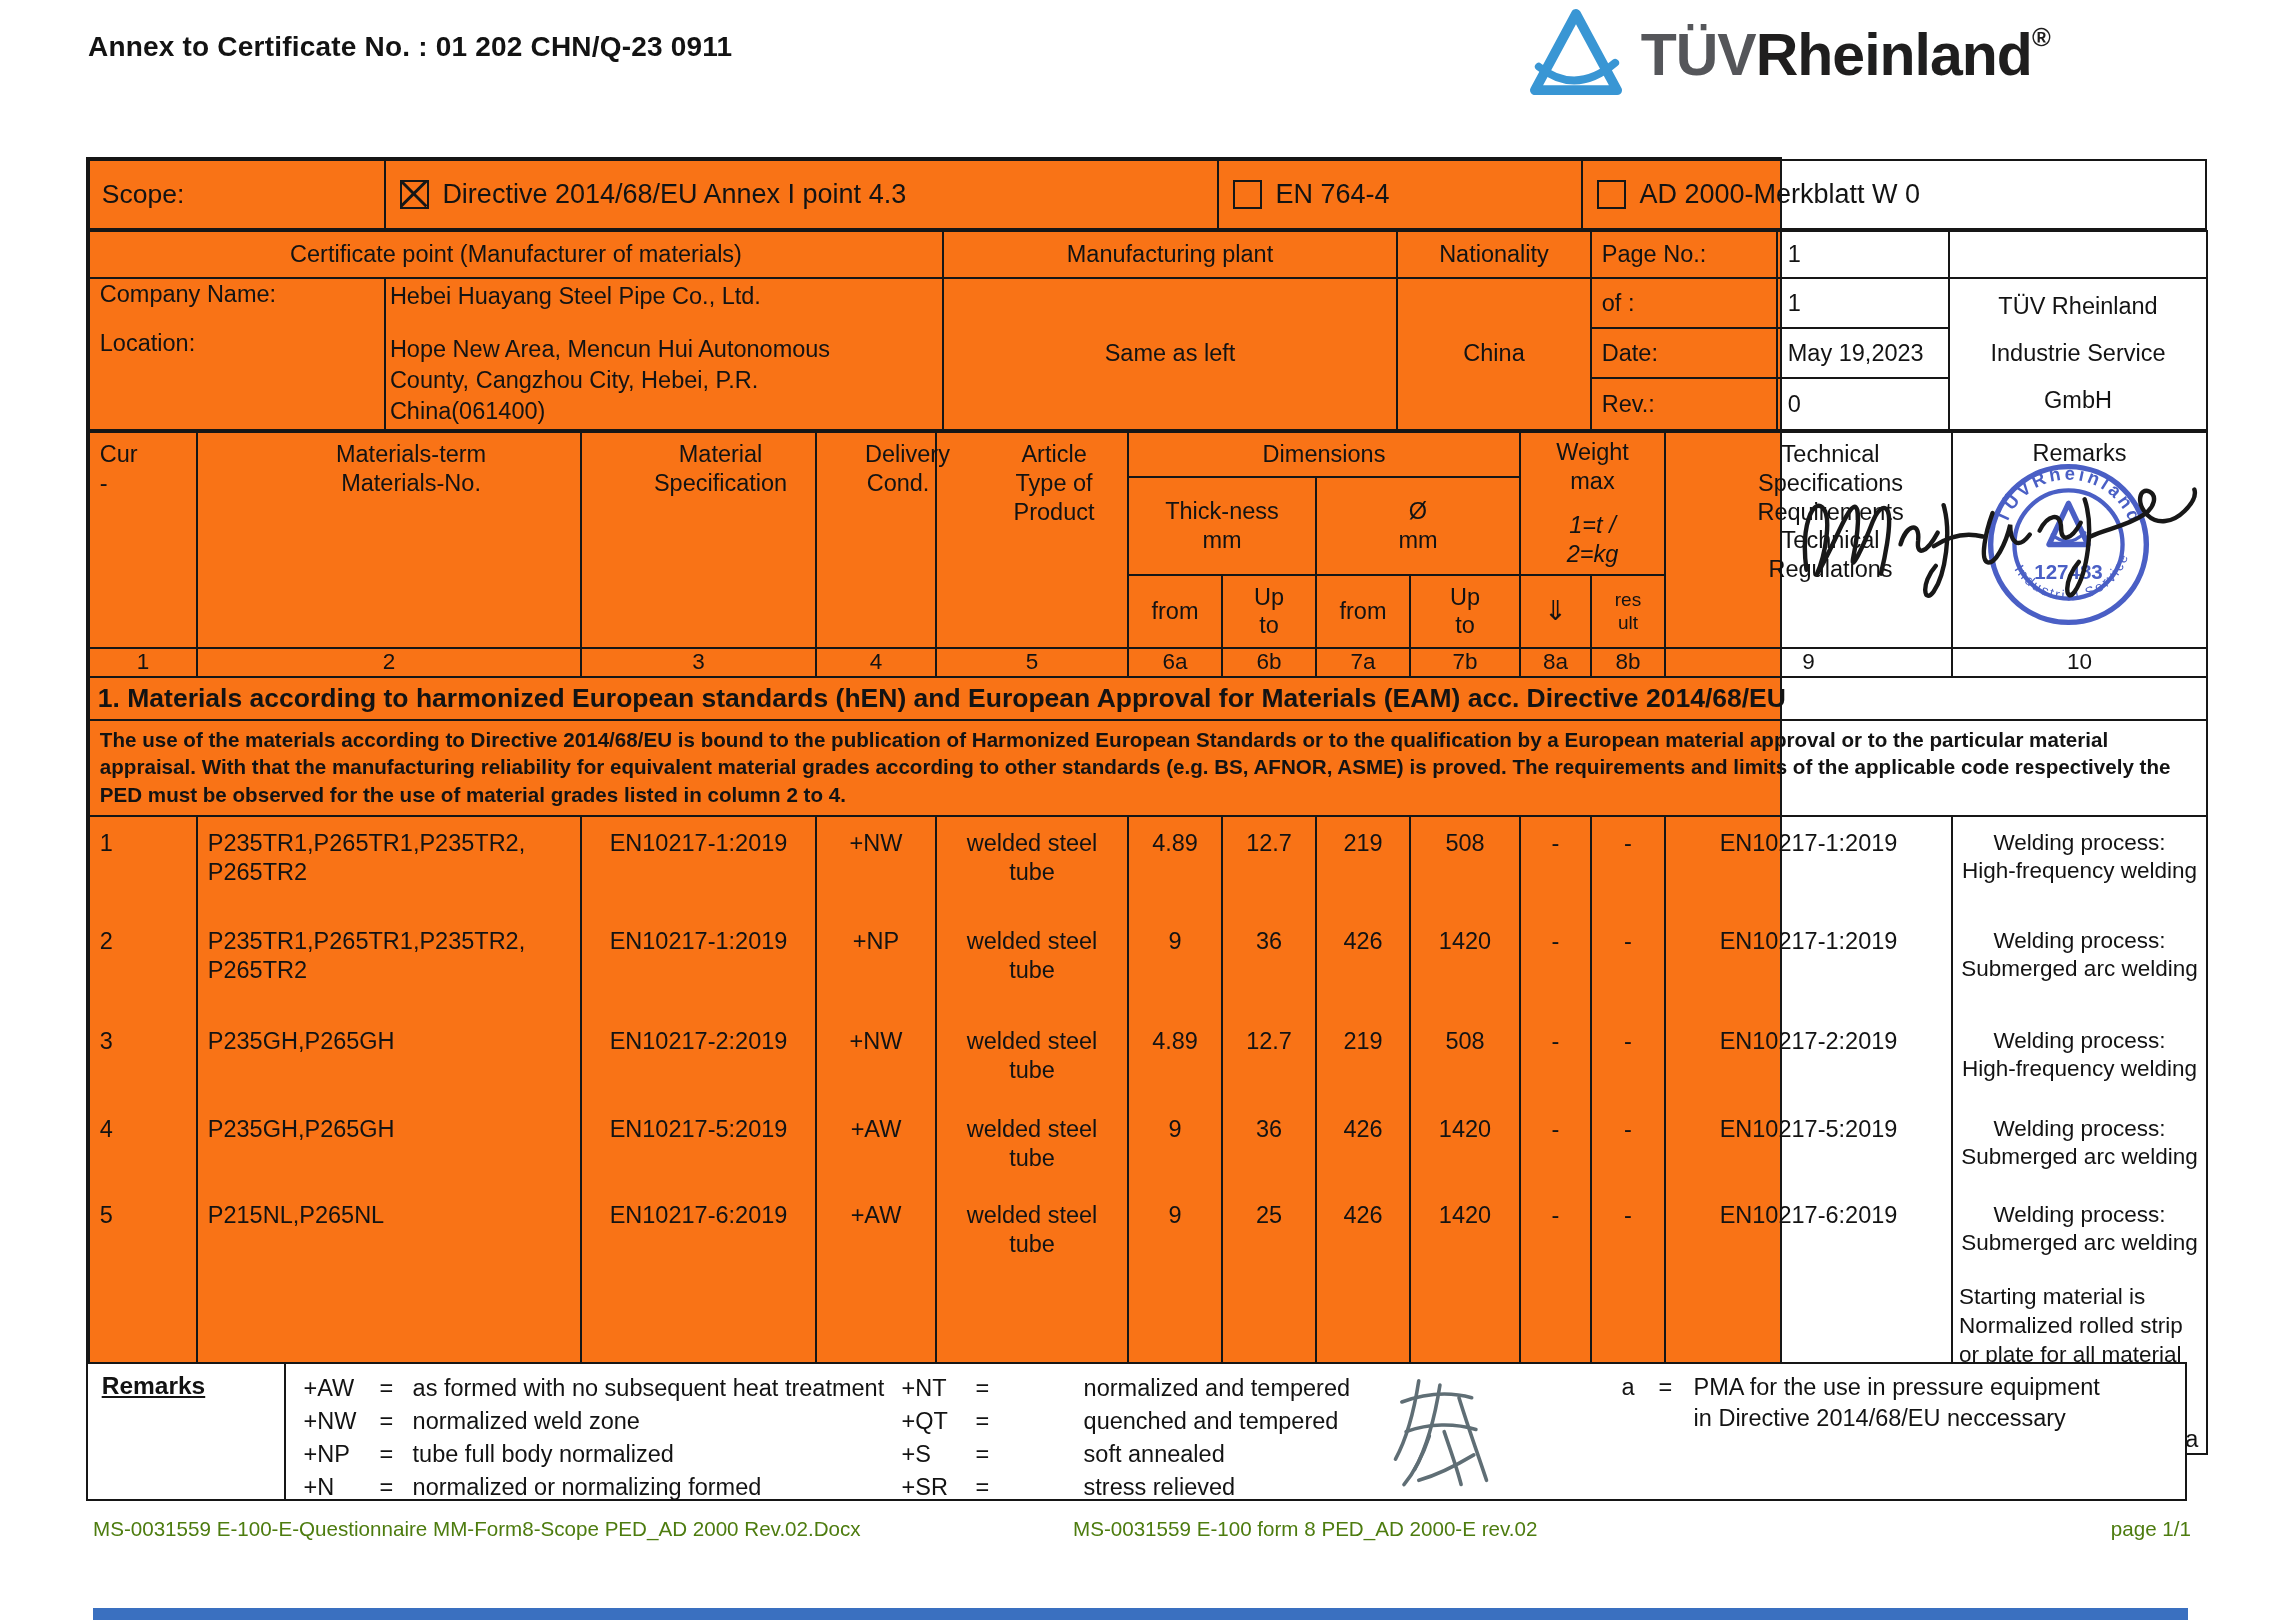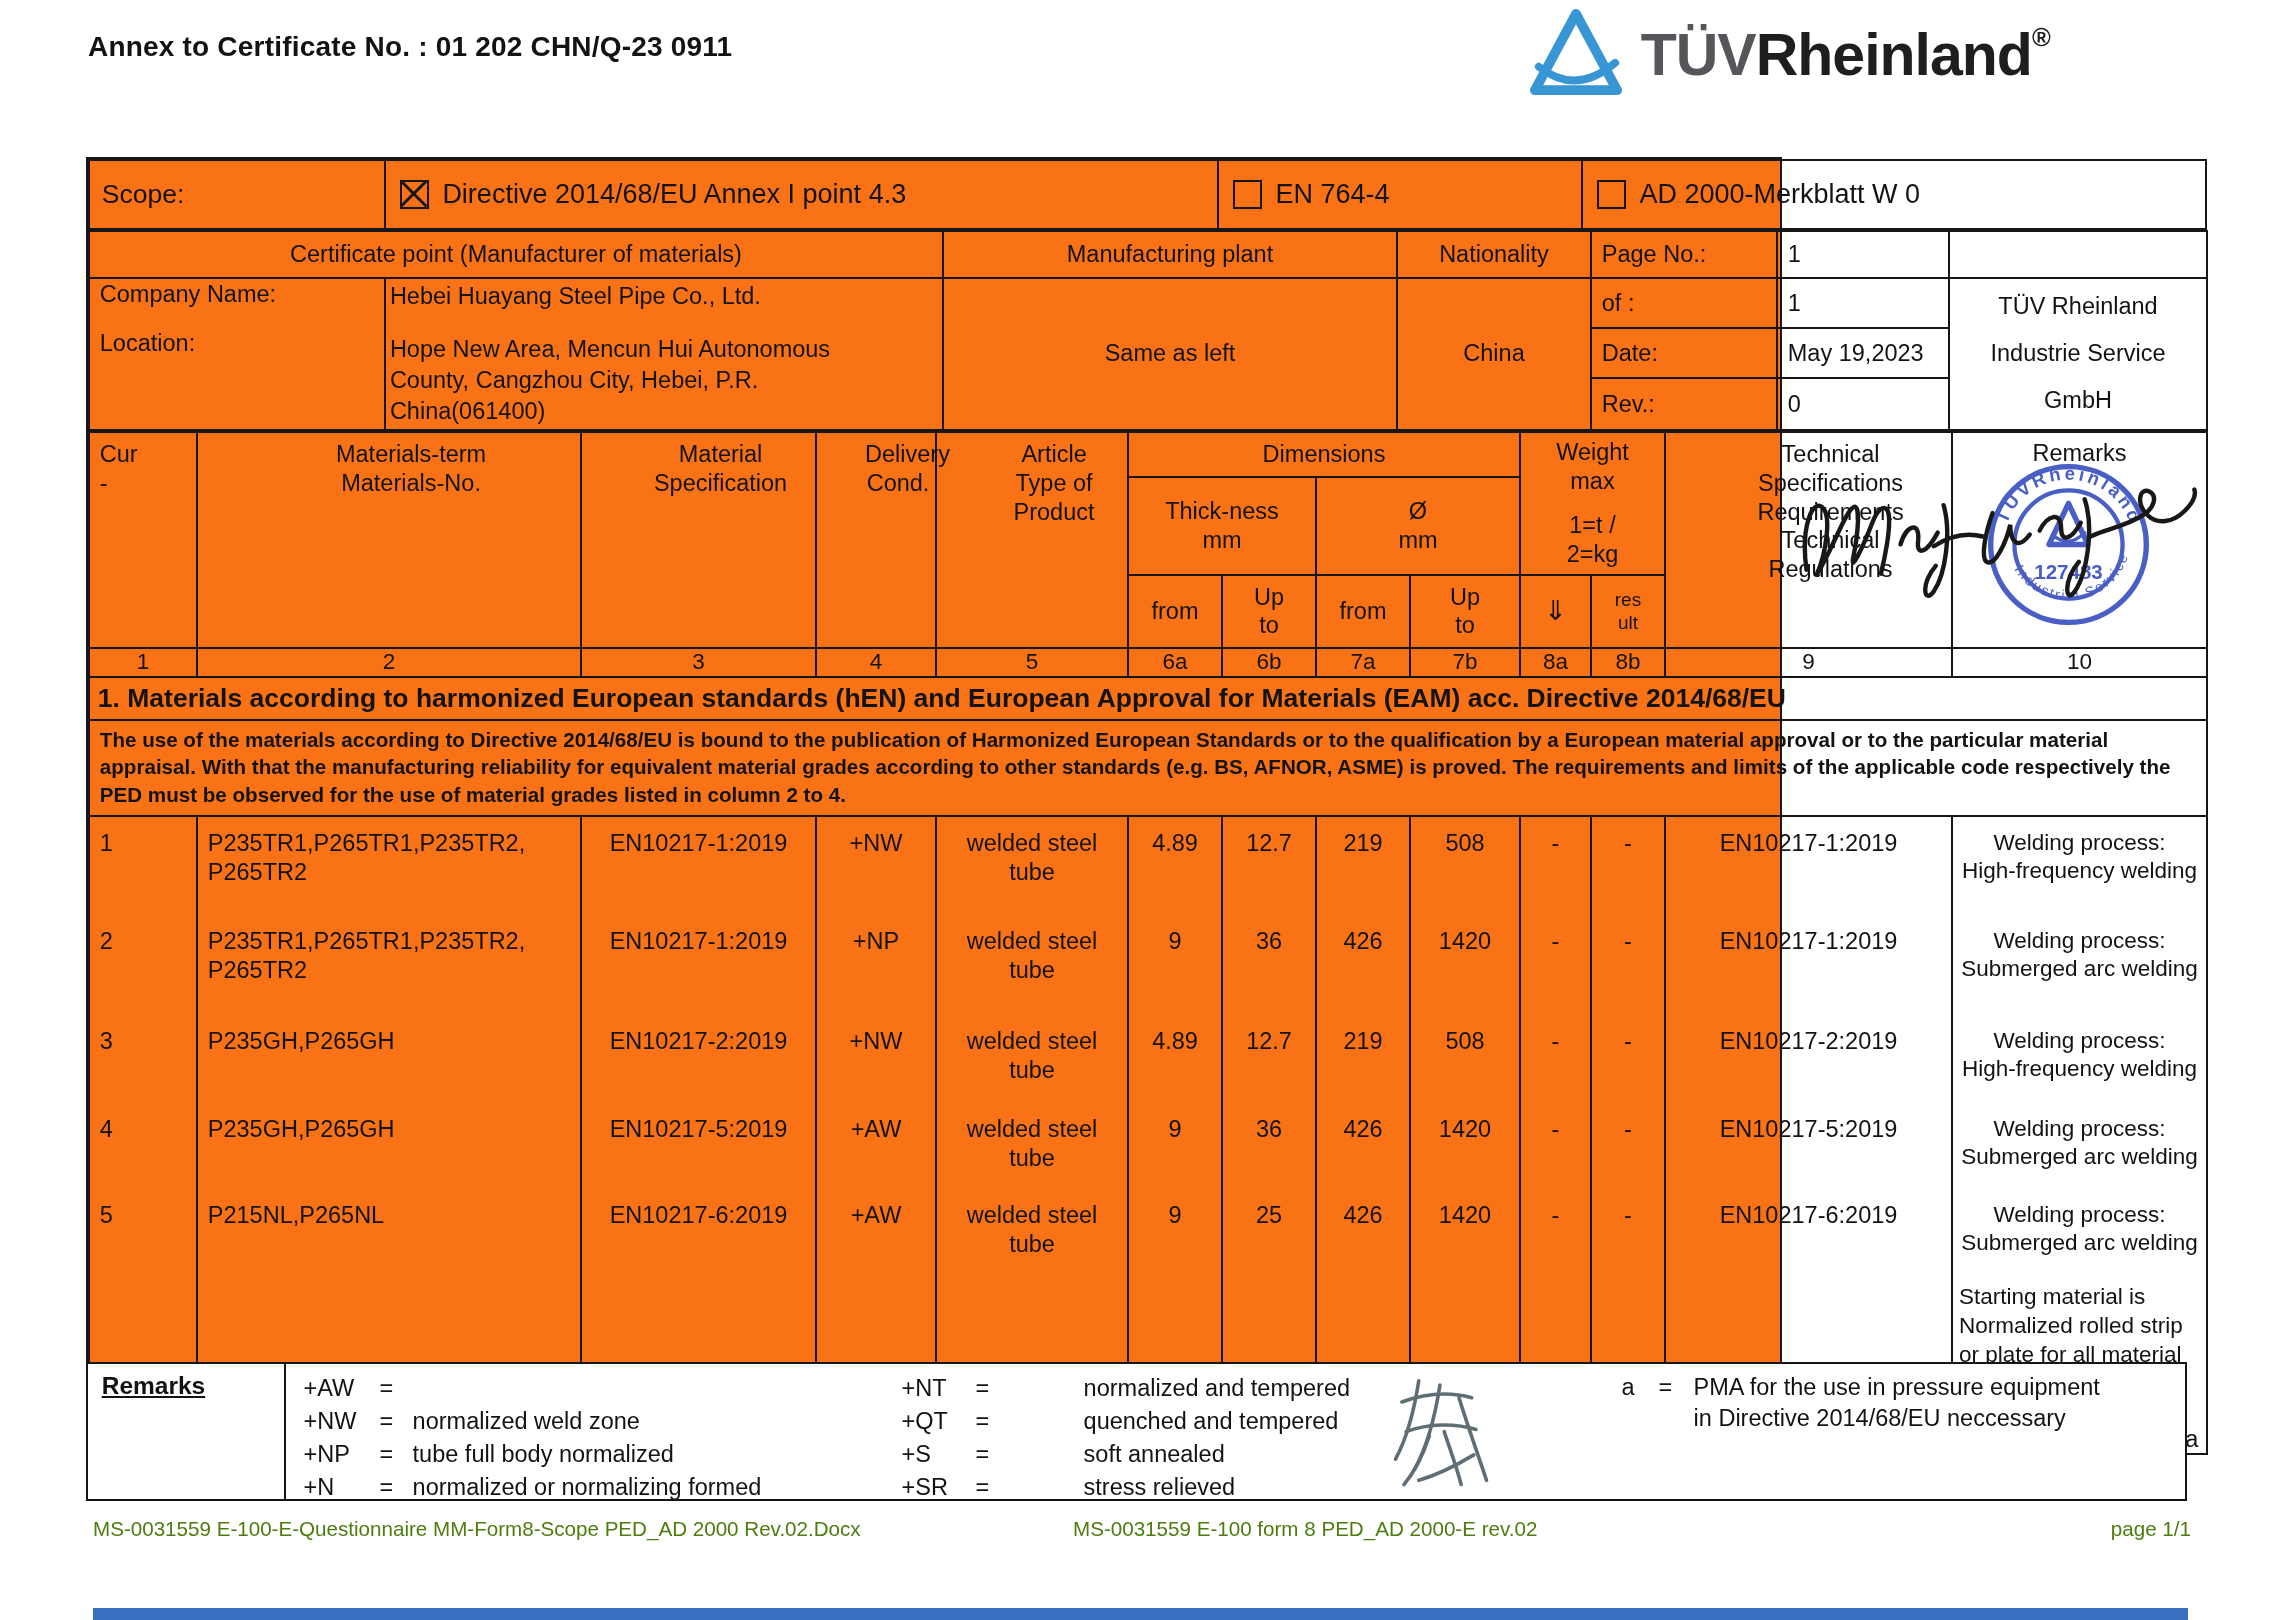--- a/index.html
+++ b/index.html
@@ -36,21 +36,21 @@
   .v-top { vertical-align:top; }
   .lbl { padding-left:9.8px; }
   .info-val { line-height:1.32; }
   .org-cell { text-align:center; line-height:2.0; font-size:23.5px; }
   .gap-under { margin-bottom:21.6px; }
 
   
   .hd { text-align:center; line-height:1.22; }
   .hd-top { vertical-align:top; padding-top:7.8px;padding-left:48px; }
   .cur-hd { text-align:left; vertical-align:top; padding:7.8px 0 0 9.8px; line-height:1.2; }
-  .weight-unit { margin-top:15.7px; }
+  .weight-unit { margin-top:15.7px;font-style:italic; }
   .num-row td { text-align:center; font-size:22.5px; height:29px; padding:0; }
   .sec-title { font-size:26.5px; font-weight:bold; padding:3.9px 7.8px; }
   .note-par { font-size:20.6px; font-weight:bold; line-height:1.34; padding:4.9px 9.8px 6.9px 9.8px; }
 
   
   .body-td { vertical-align:top; padding:0; }
   .slot { padding-top:11.8px; line-height:1.25; }
   .s0 { height:98px; } .s1 { height:100px; } .s2 { height:88px; } .s3 { height:86px; } .s4 { height:86px; }
   .t-left { text-align:left; padding-left:9.8px; padding-right:5.9px; }
   .t-center { text-align:center; }
@@ -423,20 +423,21 @@
 
   <div class="legend-box">
     <div class="legend-title-cell">
       <span class="legend-title">Remarks</span>
     </div>
     <div class="legend-content">
       <div class="lg-col lg-col1">
         <div class="lg-line">
             <span class="lg-code">+AW</span>
             <span class="lg-eq">=</span>
+            <span>as formed with no subsequent heat treatment</span>
           </div>
         <div class="lg-line">
             <span class="lg-code">+NW</span>
             <span class="lg-eq">=</span>
             <span>normalized weld zone</span>
           </div>
         <div class="lg-line">
             <span class="lg-code">+NP</span>
             <span class="lg-eq">=</span>
             <span>tube full body normalized</span>

